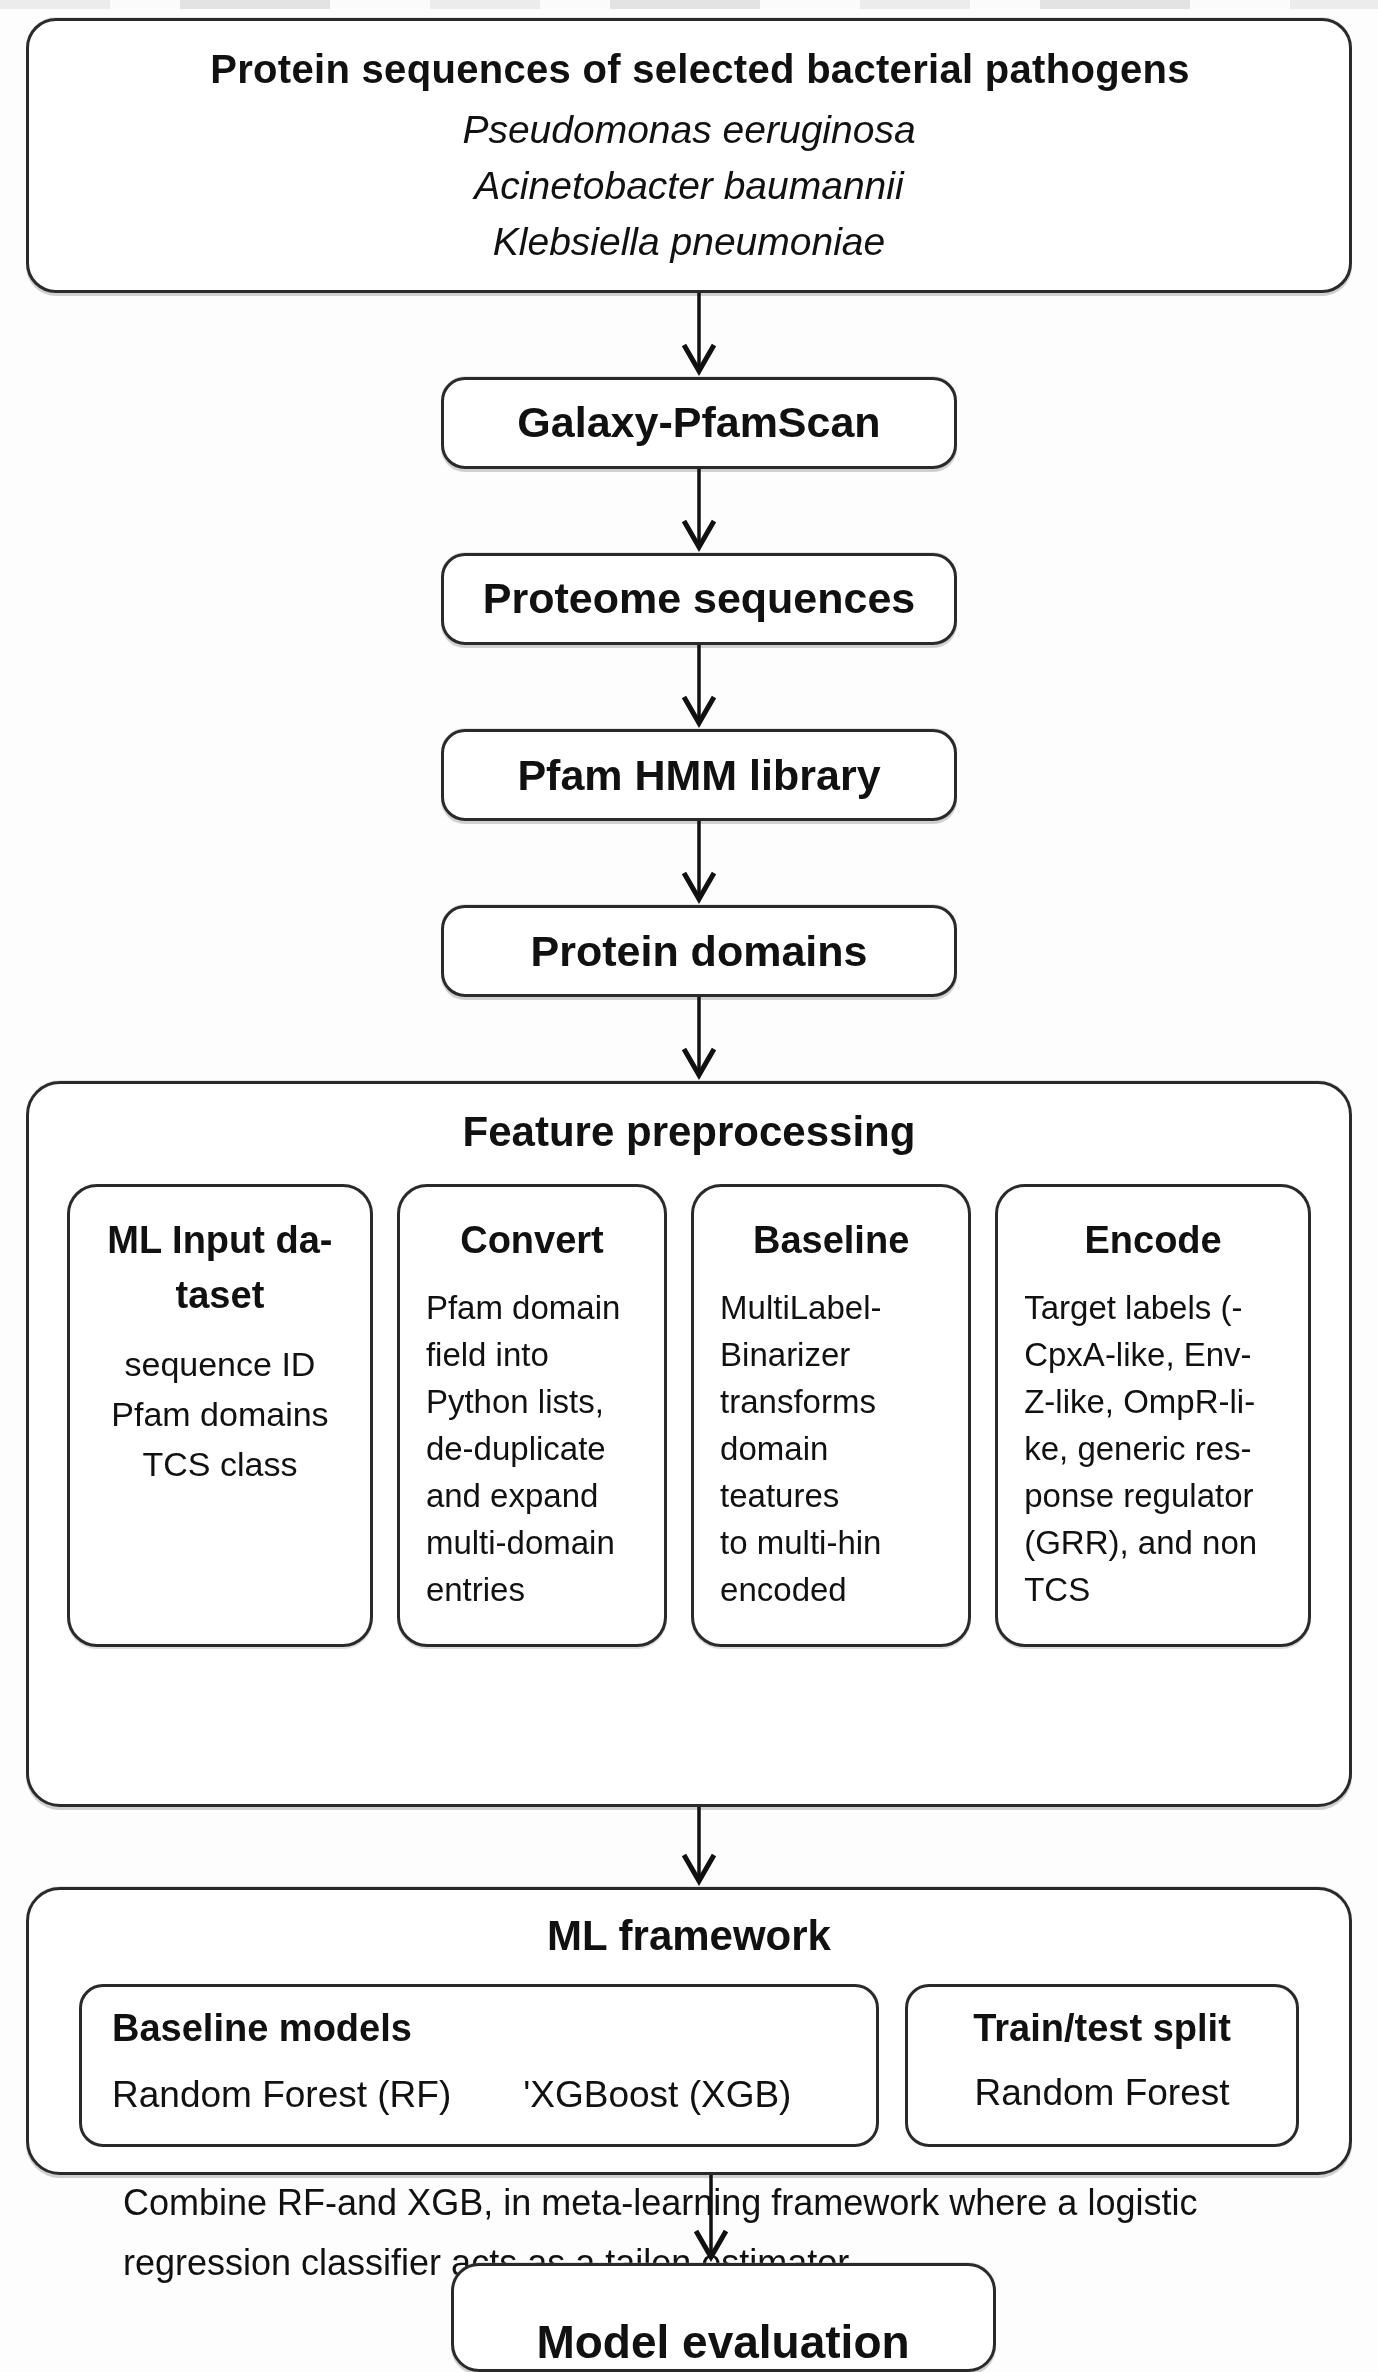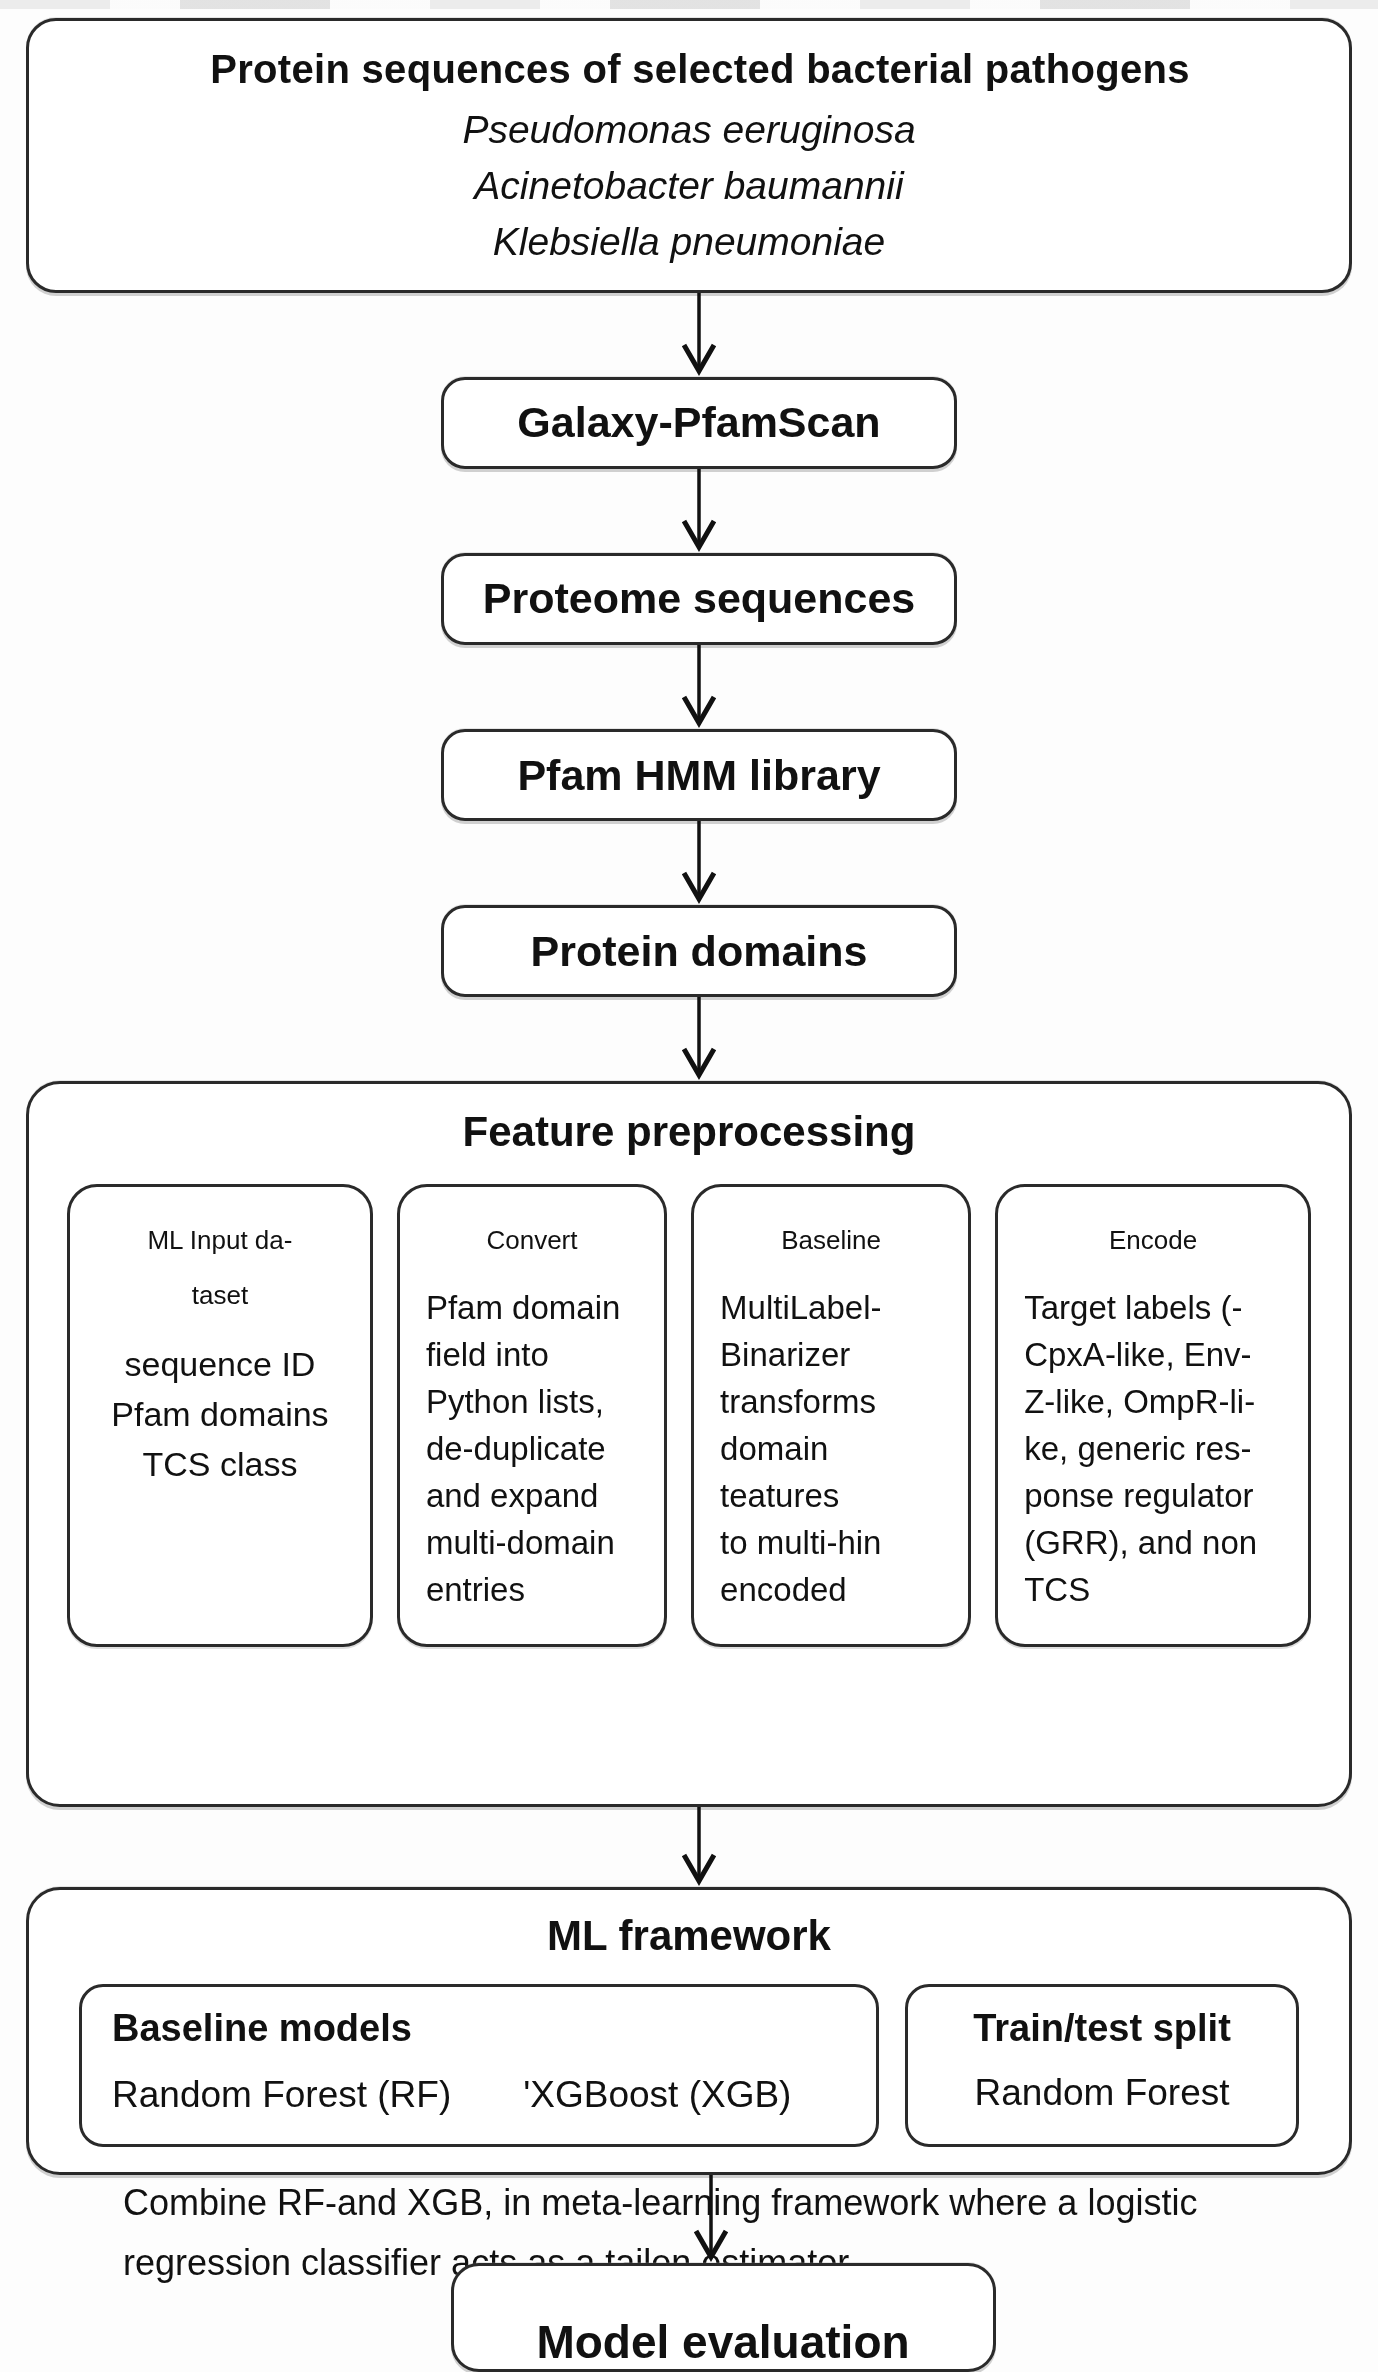--- a/index.html
+++ b/index.html
@@ -36,21 +36,21 @@
     width:516px;height:93px;border-radius:24px;
     display:flex;align-items:center;justify-content:center;
     font-size:43px;font-weight:bold;transform:translateX(10px);
   }
 
   .section{width:1326px;border-radius:34px;}
   .section-title{text-align:center;font-size:42px;font-weight:bold;}
   .feature{height:732px;padding:24px 38px 16px;}
   .cards{display:flex;gap:24px;margin-top:28px;height:463px;}
   .card{border-radius:30px;padding:26px 20px 0;box-shadow:0 2px 0 rgba(150,150,150,.30);}
-  .card-heading{font-size:26px;font-weight:normal;line-height:55px;text-align:center;white-space:pre-line;}
+  .card-heading{font-size:38px;font-weight:bold;line-height:55px;text-align:center;white-space:pre-line;}
   .card-body{font-size:33px;line-height:47px;margin-top:16px;white-space:pre-line;text-align:left;padding-left:6px;}
   .card-0{width:308px;}
   .card-0 .card-body{font-size:34px;line-height:50px;text-align:center;padding-left:0;}
   .card-1{width:272px;}
   .card-2{width:282px;}
   .card-3{width:318px;}
 
   .ml{height:288px;padding:22px 50px 0;}
   .ml-row{display:flex;gap:26px;margin-top:24px;}
   .subcard{height:163px;border-radius:24px;}

